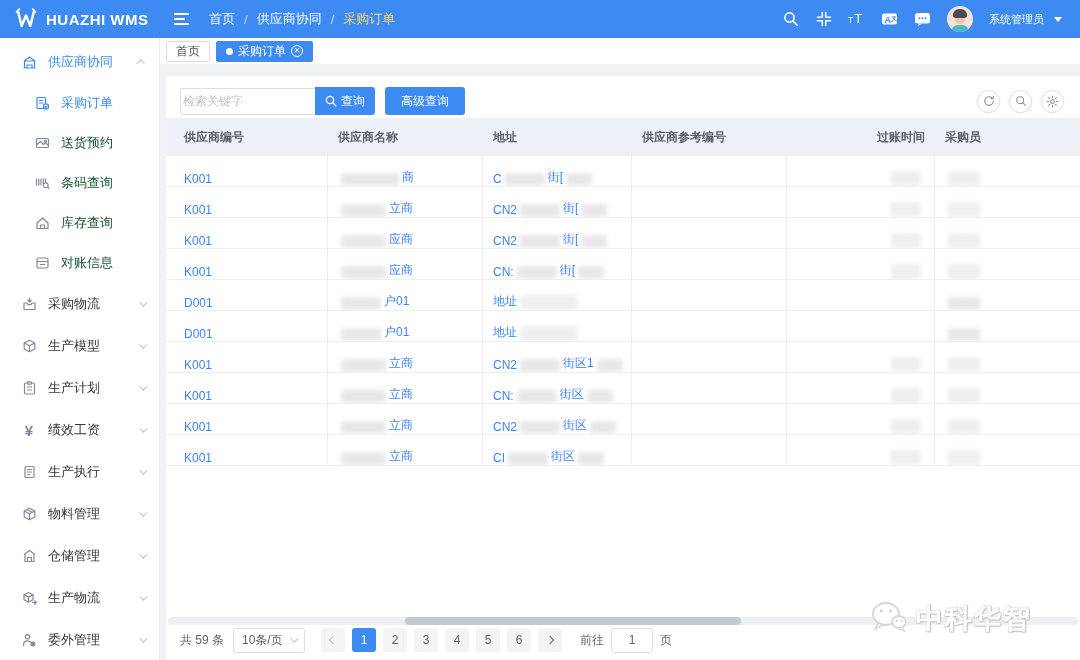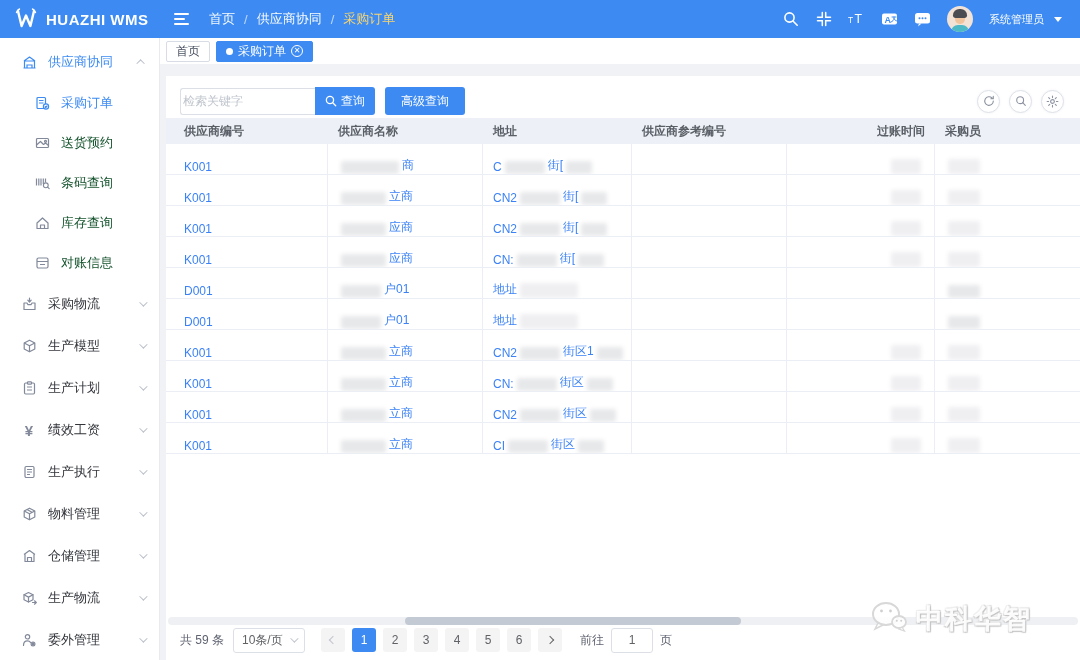--- a/index.html
+++ b/index.html
@@ -51,21 +51,21 @@
   .search-input { width:135px; height:27px; border:1px solid #dcdfe6; border-right:none; border-radius:3px 0 0 3px; padding:0 2px; font-size:12px; color:#606266; outline:none; font-family:inherit; }
   .search-input::placeholder { color:#bfc4cc; }
   .btn { height:28px; background:#3d8bf2; color:#fff; border:none; font-size:12px; display:flex; align-items:center; gap:4px; cursor:pointer; font-family:inherit; }
   .btn-query { border-radius:0 3px 3px 0; padding:8px 10px; }
   .btn-adv { border-radius:3px; margin-left:10px; padding:0 16px; }
   .tool-circles { margin-left:auto; display:flex; gap:9px; }
   .circle-btn { width:23px; height:23px; border-radius:50%; border:1px solid #dde1e8; background:#fff; display:flex; align-items:center; justify-content:center; color:#8d93a0; cursor:pointer; box-shadow:0 0 3px rgba(0,0,0,.05); }
 
   
   .table { position:absolute; top:42px; left:0; width:914px; font-size:12px; }
-  .thead { display:flex; height:26px; background:#edf1f7; align-items:center; color:#5a5e66; font-weight:bold; }
+  .thead { display:flex; height:38px; background:#edf1f7; align-items:center; color:#5a5e66; font-weight:bold; }
   .tr { display:flex; height:31px; align-items:center; border-bottom:1px solid #ebeef5; background:#fff; }
   .th, .td { padding:0 10px; white-space:nowrap; overflow:hidden; display:flex; align-items:center; height:100%; }
   .td { border-right:1px solid #ebeef5; color:#3b82f6;align-items:flex-end; }
   .td:last-child { border-right:none; }
   .c1 { width:162px; padding-left:18px; }
   .c2 { width:155px; }
   .c3 { width:149px; }
   .c4 { width:155px; }
   .c5 { width:148px; justify-content:flex-end; }
   .c6 { width:145px; }

